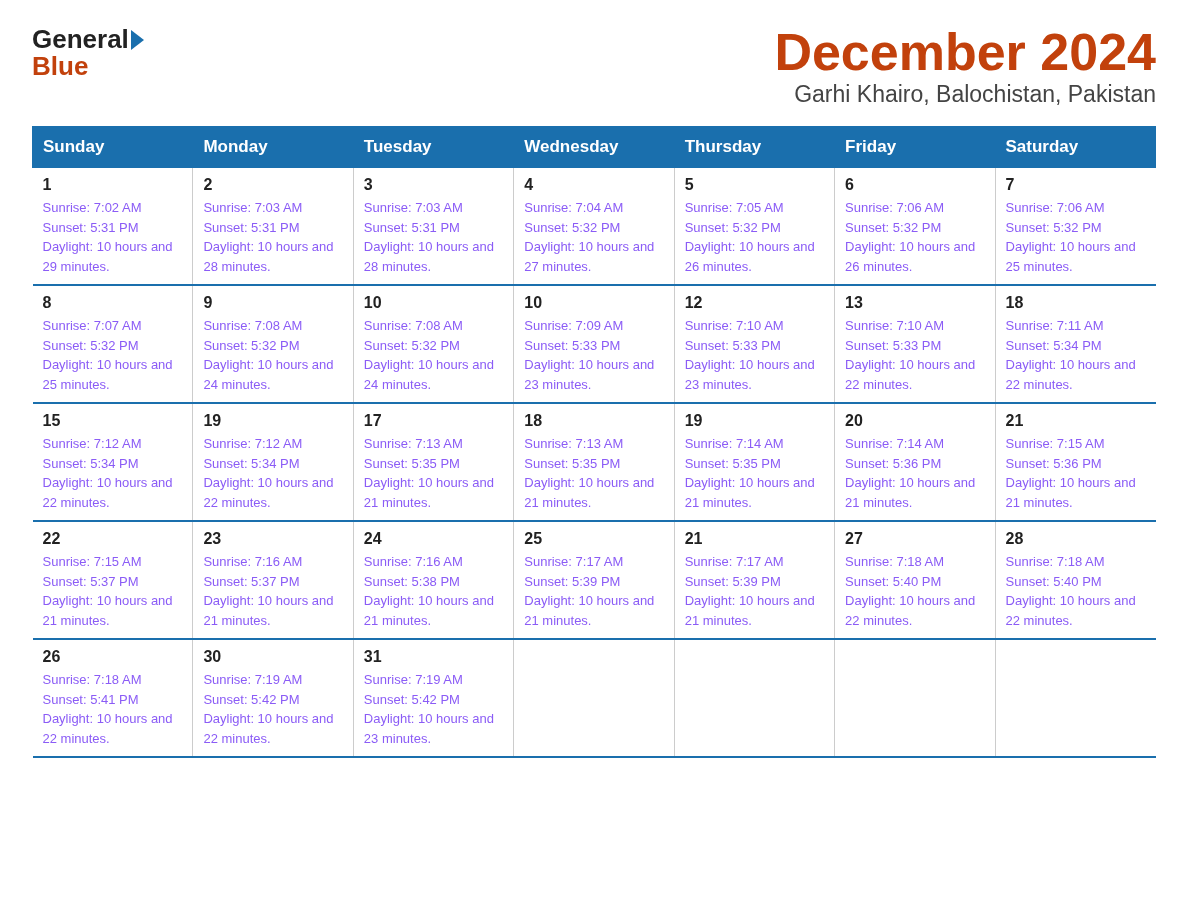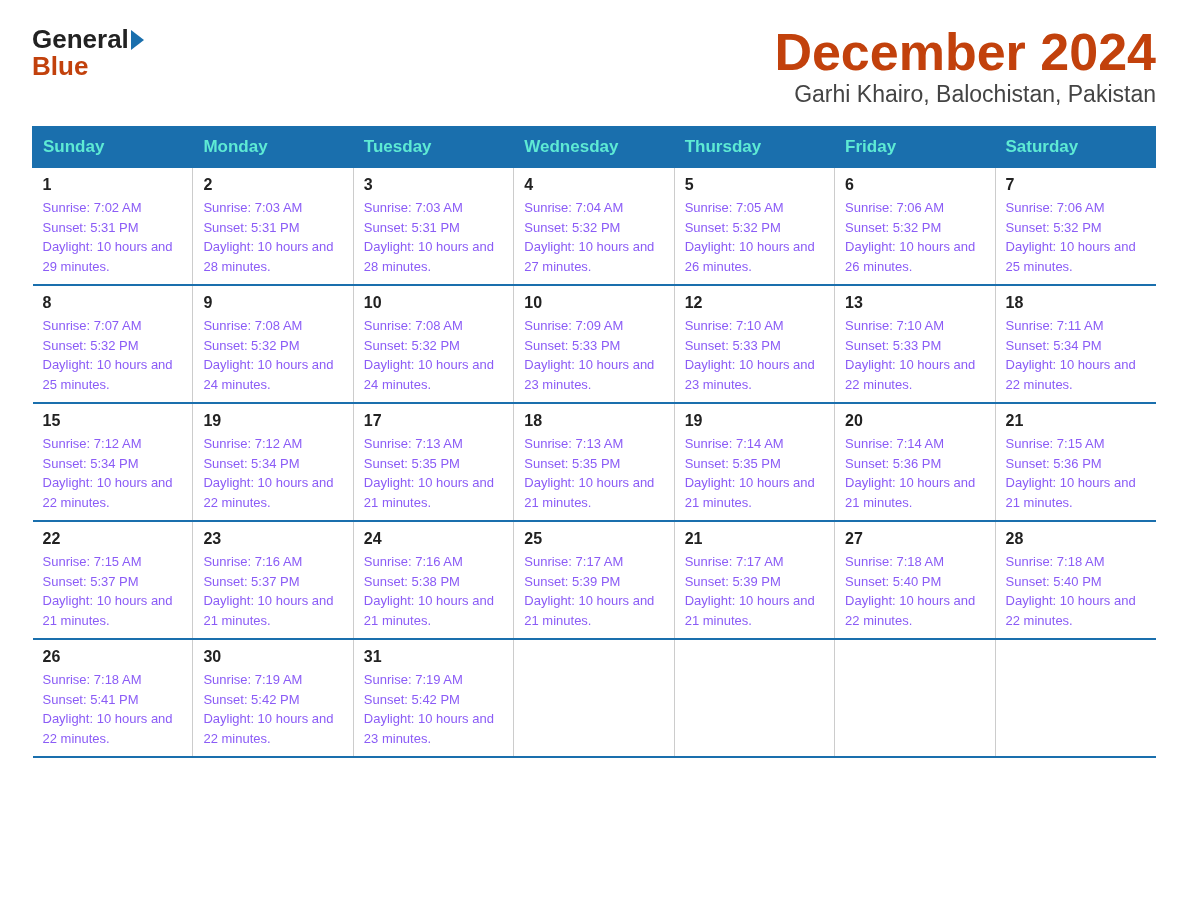--- a/index.html
+++ b/index.html
@@ -62,21 +62,21 @@
     }
     table {
       width: 100%;
       border-collapse: collapse;
       table-layout: fixed;
     }
     thead tr {
       background-color: #1a6fad;
     }
     thead th {
-      color: #5eead4;
+      color: #ffffff;
       font-size: 17px;
       font-weight: bold;
       padding: 10px 10px;
       text-align: left;
       border: 1px solid #1a6fad;
     }
     tbody tr {
       border-bottom: 2px solid #1a6fad;
     }
     tbody td {

